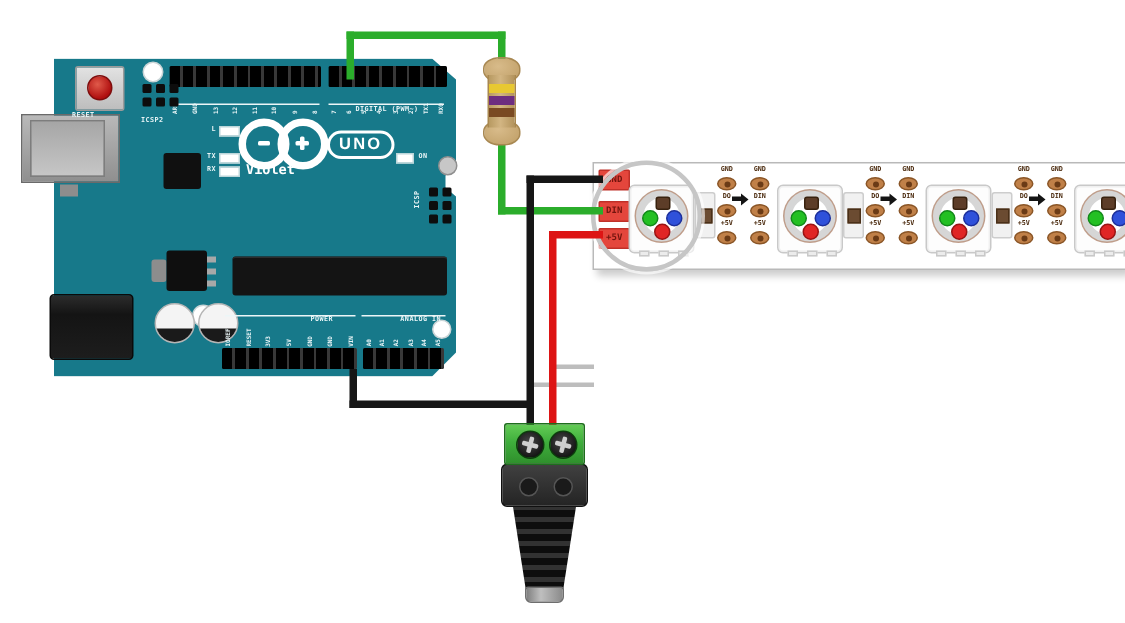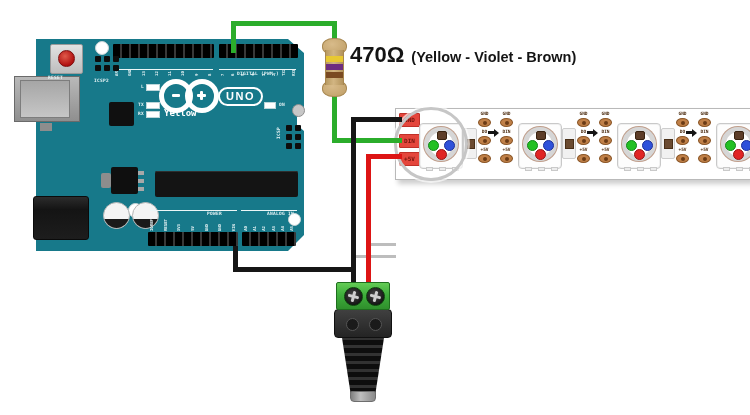--- a/index.html
+++ b/index.html
@@ -219,21 +219,21 @@
     <div class="a smled" id="led-rx"></div>
     <div class="a stext" id="led-rx-lbl">RX</div>
     <div class="a" id="chip1"></div>
 
     <div class="a ring" id="ring-l"></div>
     <div class="a ring" id="ring-r"></div>
     <div class="a" id="logo-minus"></div>
     <div class="a" id="logo-plus-h"></div>
     <div class="a" id="logo-plus-v"></div>
     <div class="a" id="uno-oval">UNO</div>
-    <div class="a" id="brand"><span>Yellow</span><sup>™</sup></div>
+    <div class="a" id="brand"><span>Violet</span><sup>™</sup></div>
 
     <div class="a smled" id="on-led"></div>
     <div class="a stext" id="on-lbl">ON</div>
 
     <div class="a pingrid" id="icsp-r">
         <div class="pin"></div>
         <div class="pin"></div>
         <div class="pin"></div>
         <div class="pin"></div>
         <div class="pin"></div>
@@ -391,24 +391,20 @@
 
   <div class="a" id="resistor">
     <div class="a rbulge" id="rb1"></div>
     <div class="a rbulge" id="rb2"></div>
     <div class="a" id="rbody">
       <div class="a band" id="band-y"></div>
       <div class="a band" id="band-v"></div>
       <div class="a band" id="band-b"></div>
     </div>
   </div>
-  <div class="a" id="res-note">
-    <span class="big">470Ω</span>
-    <span class="small">(Yellow - Violet - Brown)</span>
-  </div>
 
 
   <div class="a" id="jack-relief"></div>
   <div class="a" id="jack-tip"></div>
   <div class="a" id="jack-body">
     <div class="a jdot" id="jdot1"></div>
     <div class="a jdot" id="jdot2"></div>
   </div>
   <div class="a" id="jack-term">
     <div class="a screw" id="screw1">

